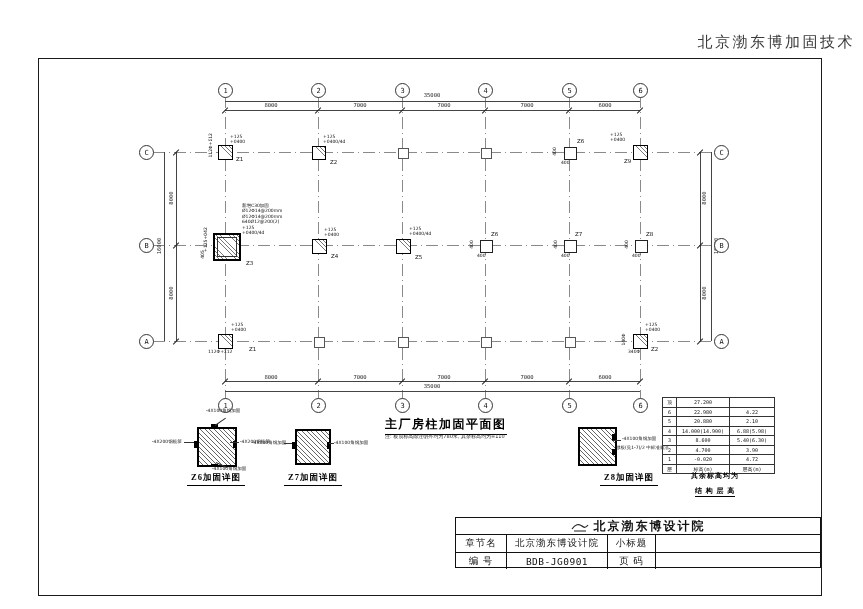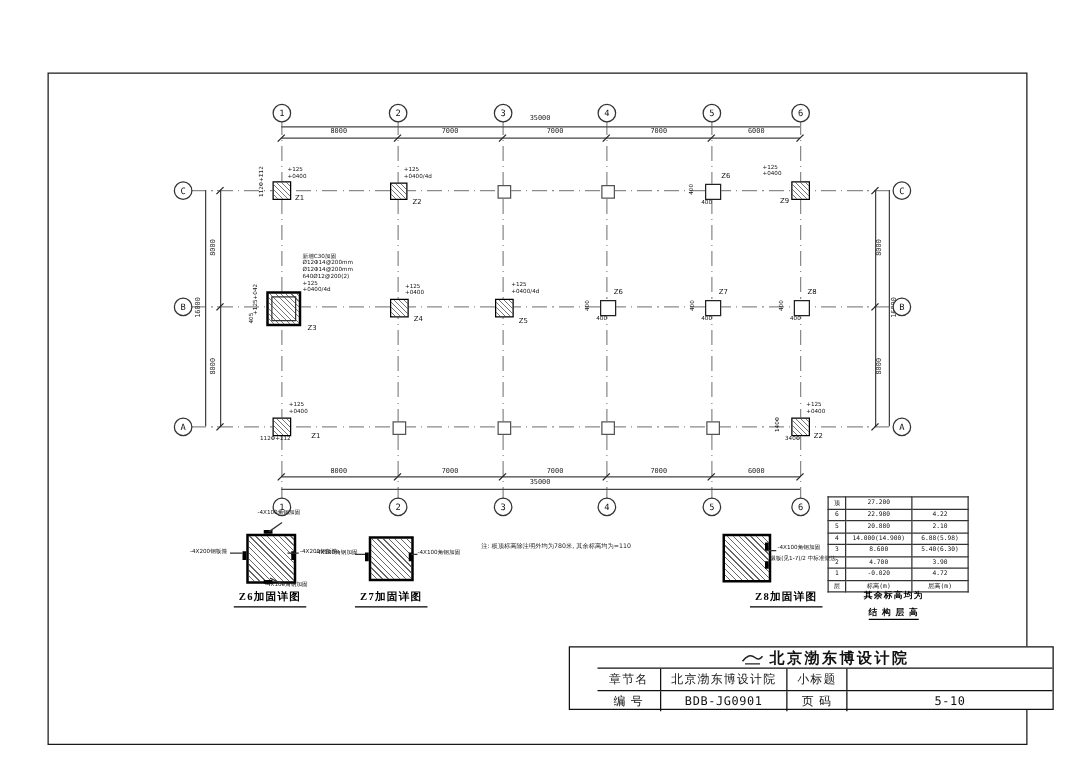--- a/index.html
+++ b/index.html
@@ -49,20 +49,21 @@
   .tb-cell{border-right:1px solid #111;display:flex;align-items:center;justify-content:center;
            font:9.5px "Liberation Serif",serif;color:#111;letter-spacing:1px;overflow:hidden;white-space:nowrap;}
   .tb-cell.last{border-right:none;}
   .mono{font-family:"DejaVu Sans Mono",monospace;letter-spacing:0.5px;}
 </style>
 </head>
 <body>
 
 <div class="page">
 
+  <div class="abs hdrtxt" style="right:8px;top:33px;">北京渤东博加固技术</div>
 
   <div class="abs frame" style="left:38px;top:58px;width:782px;height:536px;"></div>
 
   <div class="abs vgrid" style="left:225px;top:96px;height:304px;"></div>
   <div class="abs vgrid" style="left:318px;top:96px;height:304px;"></div>
   <div class="abs vgrid" style="left:402px;top:96px;height:304px;"></div>
   <div class="abs vgrid" style="left:485px;top:96px;height:304px;"></div>
   <div class="abs vgrid" style="left:569px;top:96px;height:304px;"></div>
   <div class="abs vgrid" style="left:640px;top:96px;height:304px;"></div>
 
@@ -242,20 +243,23 @@
   <div class="abs colp" style="left:398px;top:337px;"></div>
   <div class="abs colp" style="left:481px;top:337px;"></div>
   <div class="abs colp" style="left:565px;top:337px;"></div>
 
   <div class="abs colb" style="left:633px;top:334px;width:13px;height:13px;"></div>
   <div class="abs ann" style="left:645px;top:322px;"><span>+125</span><br><span>+0400</span></div>
   <div class="abs annv" style="left:611px;top:337px;width:24px;">140Φ</div>
   <div class="abs ann" style="left:628px;top:349px;">340Φ</div>
   <div class="abs tag" style="left:651px;top:346px;">Z2</div>
 
+  <div class="abs" style="left:385px;top:414px;">
+    <span class="ptitle">主厂房柱加固平面图</span>
+  </div>
   <div class="abs pnote" style="left:385px;top:433px;">注: 板顶标高除注明外均为780米, 其余标高均为=110</div>
 
   <div class="abs dsq" style="left:197px;top:427px;width:36px;height:36px;"></div>
   <div class="abs cleat" style="left:211px;top:424px;width:7px;height:3px;"></div>
   <div class="abs cleat" style="left:211px;top:464px;width:7px;height:3px;"></div>
   <div class="abs cleat" style="left:194px;top:441px;width:3px;height:7px;"></div>
   <div class="abs cleat" style="left:233px;top:441px;width:3px;height:7px;"></div>
   <div class="abs ann" style="left:206px;top:408px;">-4X100角钢加固</div>
   <div class="abs ld" style="left:215px;top:425px;width:13px;transform:rotate(-35deg);"></div>
   <div class="abs ann" style="left:152px;top:439px;">-4X200钢板箍</div>
@@ -325,34 +329,33 @@
       <td>标高(m)</td>
       <td>层高(m)</td>
     </tr>
   </tbody>
     </table>
   <div class="abs ecap" style="left:662px;top:471px;width:106px;">其余标高均为</div>
   <div class="abs" style="left:662px;top:479px;width:106px;text-align:center;">
     <span class="ecap ecap2">结 构 层 高</span>
   </div>
 
-  <div class="abs tb" style="left:455px;top:517px;width:364px;height:49px;padding-left:22px;">
+  <div class="abs tb" style="left:455px;top:517px;width:364px;height:49px;">
     <div class="tb-head">
       <svg width="18" height="11" viewBox="0 0 18 11">
         <path d="M1 8 Q 6 1 11 5 Q 14 8 17 4" stroke="#222" stroke-width="1.2" fill="none"></path>
         <path d="M3 10 L 15 10" stroke="#222" stroke-width="1" fill="none"></path>
       </svg>
       <span class="tb-company">北京渤东博设计院</span>
     </div>
     <div class="tb-row mid">
       <div class="tb-cell" style="width:50px;">章节名</div>
       <div class="tb-cell" style="width:100px;">北京渤东博设计院</div>
       <div class="tb-cell" style="width:47px;">小标题</div>
     </div>
     <div class="tb-row">
       <div class="tb-cell" style="width:50px;">编  号</div>
       <div class="tb-cell mono" style="width:100px;">BDB-JG0901</div>
       <div class="tb-cell" style="width:47px;">页  码</div>
-      <div class="tb-cell last mono" style="flex:1;">5-10</div>
     </div>
   </div>
 
 </div>
 
 </body></html>

